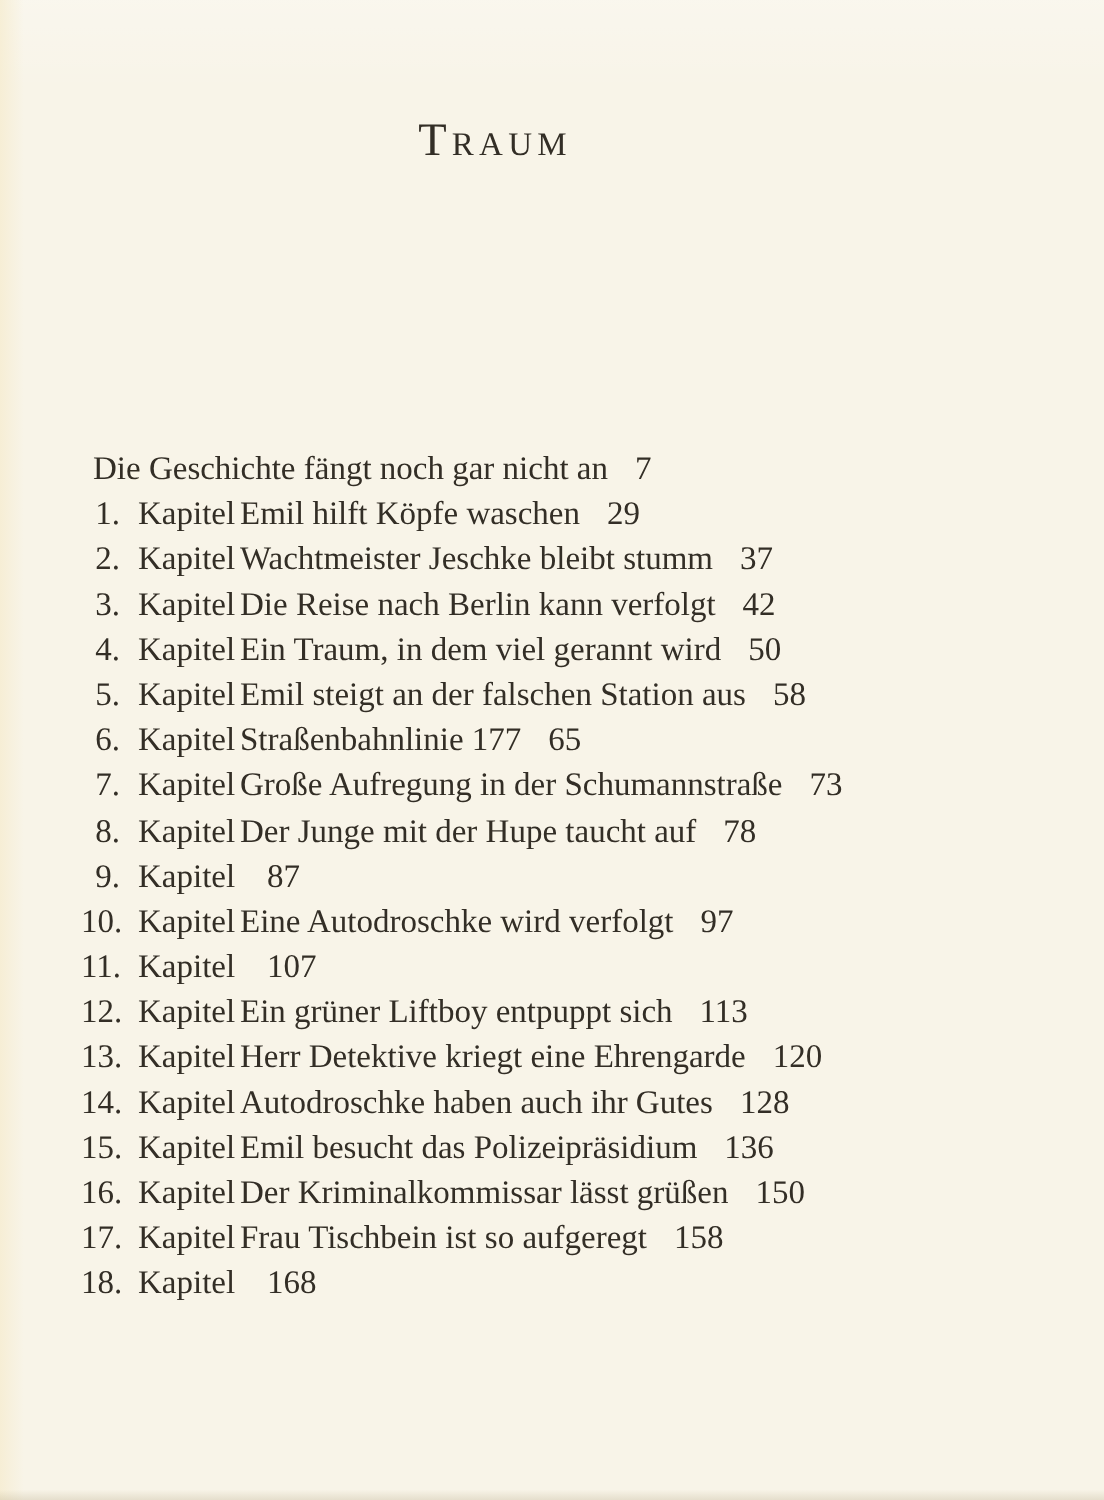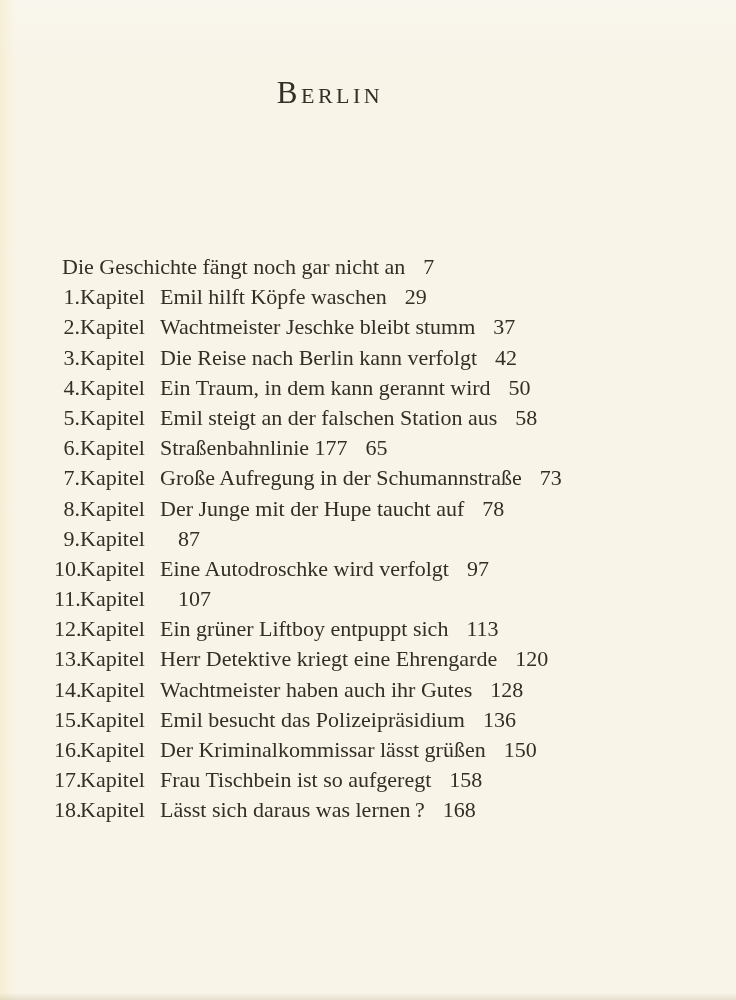--- a/index.html
+++ b/index.html
@@ -41,44 +41,45 @@
     font-size: 22px;
   }
   .row {
     display: flex;
     align-items: baseline;
     height: 30.2px;
     white-space: nowrap;
   }
   .row.intro {
     padding-left: 8px;
+    margin-top: 45px;
   }
   .chapter-label {
     display: flex;
     align-items: baseline;
     flex: none;
     width: 106px;
   }
   .num {
     flex: none;
     width: 26px;
     text-align: right;
   }
   .kapitel {
-    margin-left: 0;
+    margin-left: 12px;
   }
   .pagenum {
     margin-left: 18px;
   }
 </style>
 </head>
 <body>
 
 <div class="page" style="--page-bg: #f8f4e8; --text-color: #332e26;">
-  <h1 class="title">Berlin</h1>
+  <h1 class="title">Traum</h1>
   <div class="toc" id="toc">
       <div class="row intro">
         <span class="entry-title">Die Geschichte fängt noch gar nicht an</span>
         <span class="pagenum">7</span>
       </div>
       <div class="row">
         <span class="chapter-label">
           <span class="num">1.</span>
           <span class="kapitel">Kapitel</span>
         </span>
@@ -99,21 +100,21 @@
           <span class="kapitel">Kapitel</span>
         </span>
         <span class="entry-title">Die Reise nach Berlin kann verfolgt</span>
         <span class="pagenum">42</span>
       </div>
       <div class="row">
         <span class="chapter-label">
           <span class="num">4.</span>
           <span class="kapitel">Kapitel</span>
         </span>
-        <span class="entry-title">Ein Traum, in dem kann gerannt wird</span>
+        <span class="entry-title">Ein Traum, in dem viel gerannt wird</span>
         <span class="pagenum">50</span>
       </div>
       <div class="row">
         <span class="chapter-label">
           <span class="num">5.</span>
           <span class="kapitel">Kapitel</span>
         </span>
         <span class="entry-title">Emil steigt an der falschen Station aus</span>
         <span class="pagenum">58</span>
       </div>
@@ -177,21 +178,21 @@
           <span class="kapitel">Kapitel</span>
         </span>
         <span class="entry-title">Herr Detektive kriegt eine Ehrengarde</span>
         <span class="pagenum">120</span>
       </div>
       <div class="row">
         <span class="chapter-label">
           <span class="num">14.</span>
           <span class="kapitel">Kapitel</span>
         </span>
-        <span class="entry-title">Wachtmeister haben auch ihr Gutes</span>
+        <span class="entry-title">Autodroschke haben auch ihr Gutes</span>
         <span class="pagenum">128</span>
       </div>
       <div class="row">
         <span class="chapter-label">
           <span class="num">15.</span>
           <span class="kapitel">Kapitel</span>
         </span>
         <span class="entry-title">Emil besucht das Polizeipräsidium</span>
         <span class="pagenum">136</span>
       </div>
@@ -209,17 +210,16 @@
           <span class="kapitel">Kapitel</span>
         </span>
         <span class="entry-title">Frau Tischbein ist so aufgeregt</span>
         <span class="pagenum">158</span>
       </div>
       <div class="row">
         <span class="chapter-label">
           <span class="num">18.</span>
           <span class="kapitel">Kapitel</span>
         </span>
-        <span class="entry-title">Lässt sich daraus was lernen ?</span>
         <span class="pagenum">168</span>
       </div>
     </div>
 </div>
 
 </body></html>

